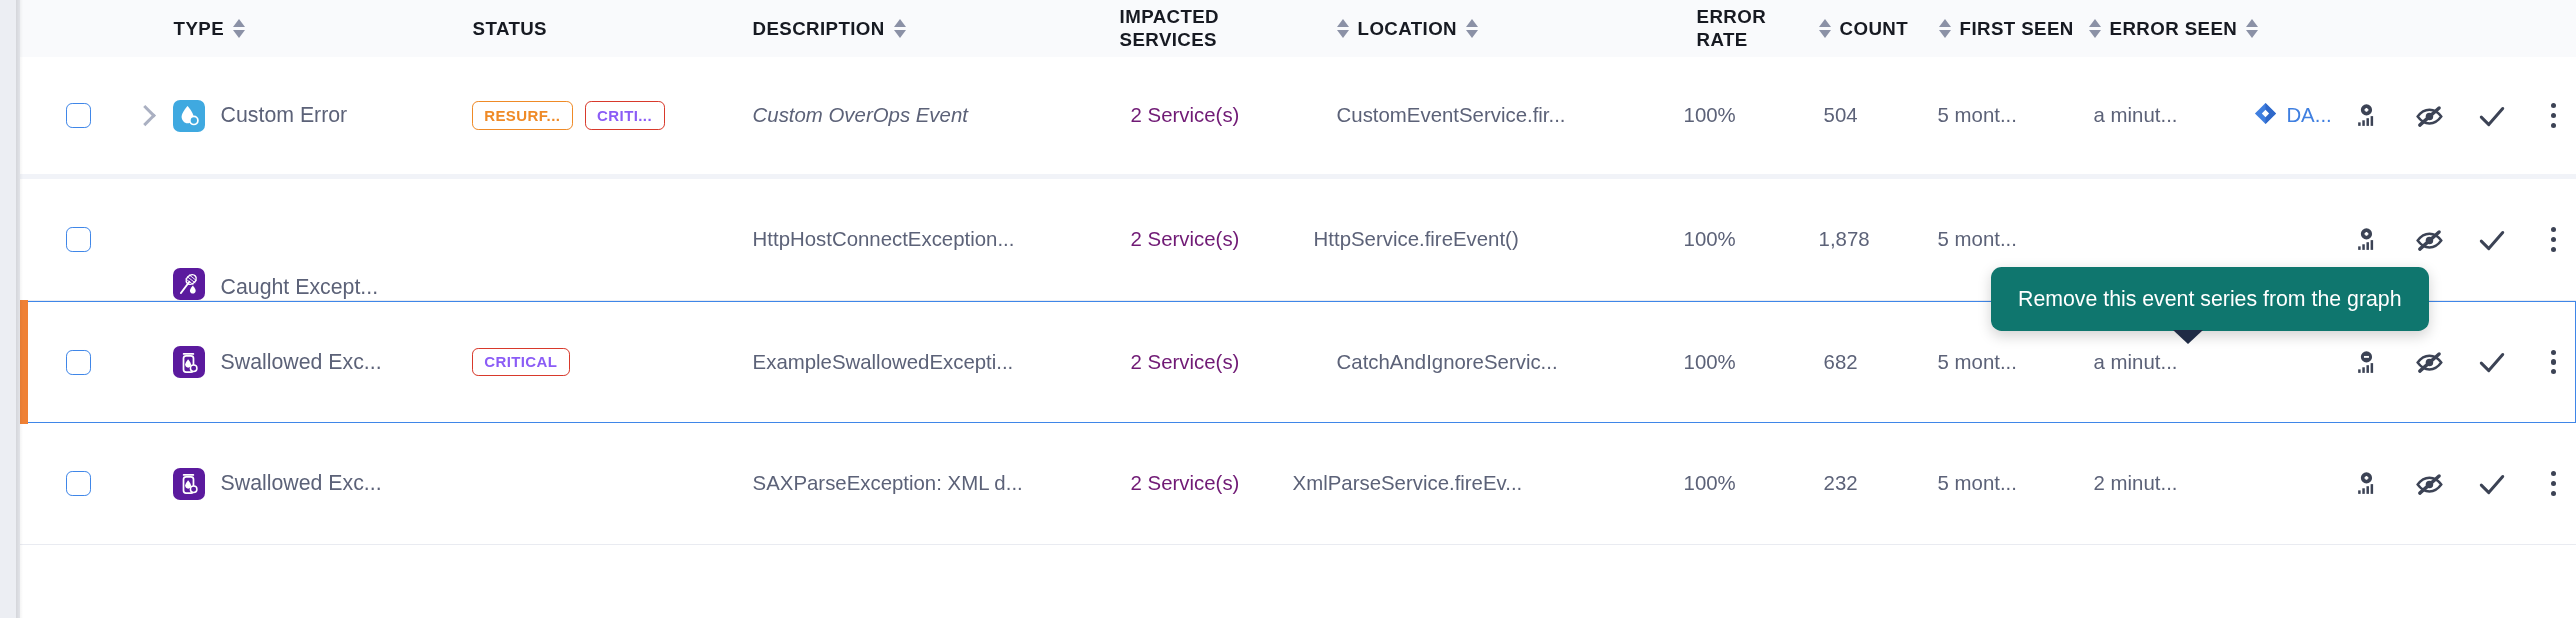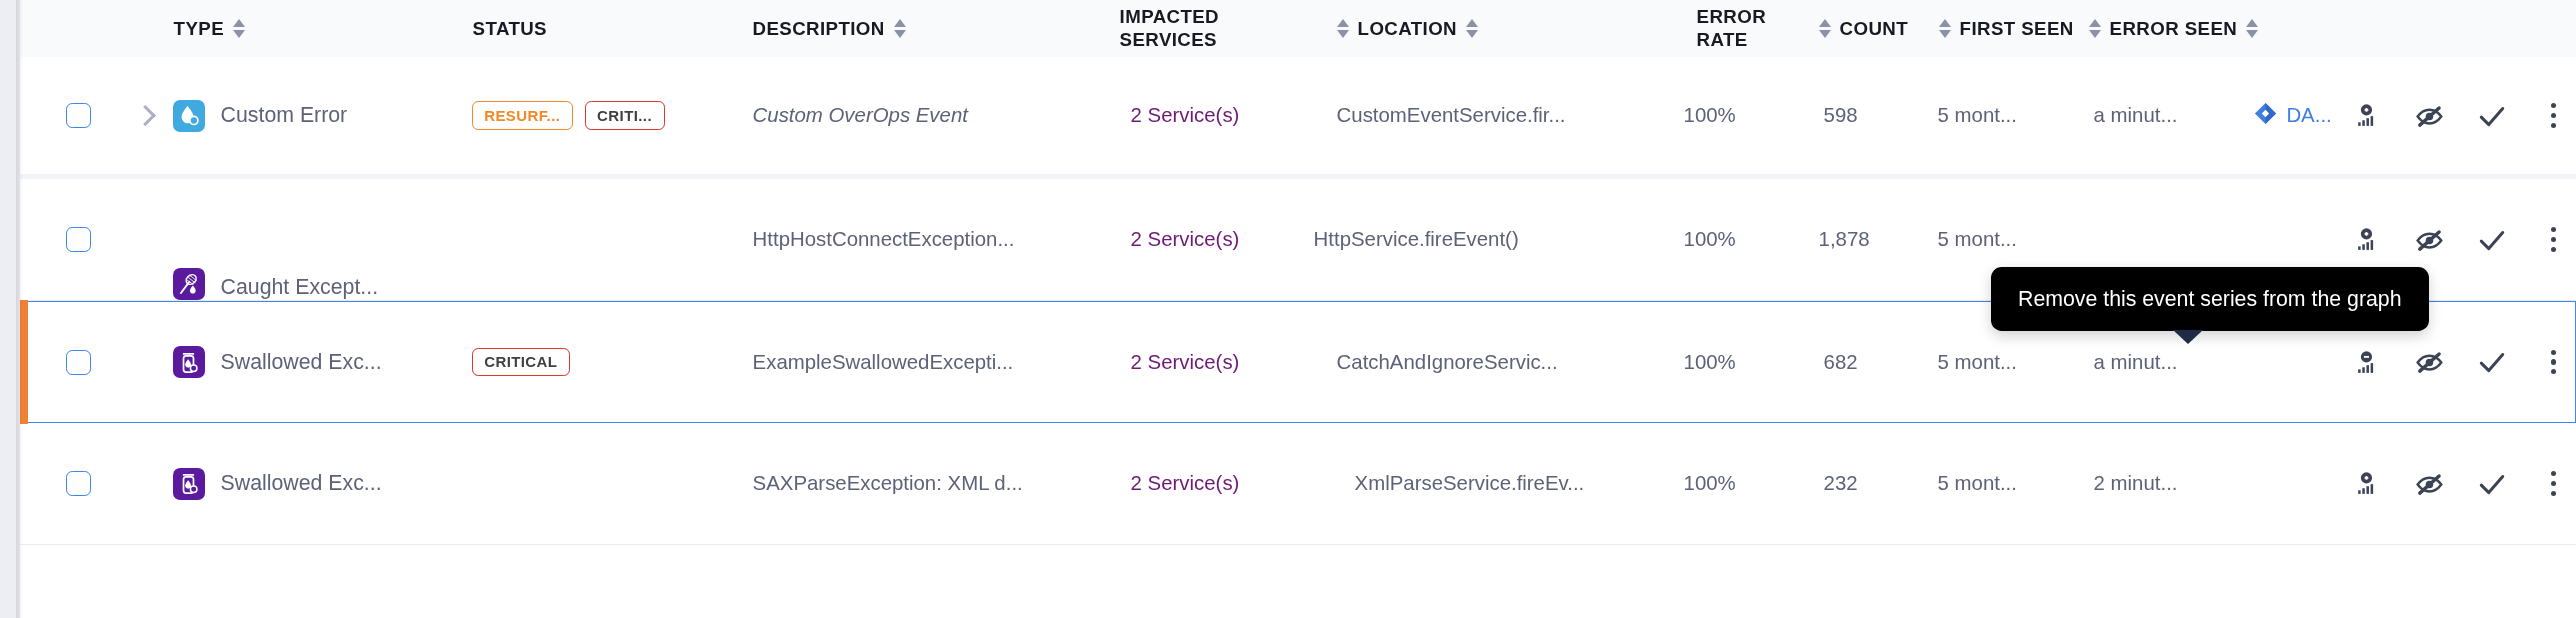--- a/index.html
+++ b/index.html
@@ -161,21 +161,21 @@
   .chip {
     border-radius: 6.2px;
     padding: 5.3px 11.6px 6.2px;
     font-size: 15px;
     font-weight: bold;
     letter-spacing: 0.4px;
     line-height: 1;
     white-space: nowrap;
   }
   .chip.resurfaced { color: #ef8a26; border: 1.8px solid #ef8a26; }
-  .chip.critical   { color: #404040; border: 1.8px solid #d8392b; text-align: center; }
+  .chip.critical   { color: #8b5cf6; border: 1.8px solid #d8392b; text-align: center; }
 
   .link { color: #701a75; }
 
   .num { color: #5c6278; }
 
   
   .jira {
     display: flex; align-items: center; gap: 9.8px;
     color: #3f7fe0; font-size: 20.4px;
   }
@@ -184,21 +184,21 @@
   .actions { display: flex; align-items: center; gap: 32px; }
   .act { width: 30px; height: 30px; display:flex; align-items:center; justify-content:center; }
   .act svg { display: block; }
 
   .kebab { display: flex; flex-direction: column; gap: 4.4px; align-items: center; }
   .kebab i { width: 5.3px; height: 5.3px; border-radius: 50%; background: #3c4355; display:block; }
 
   
   .tooltip {
     position: absolute;
-    background: #000000;
+    background: #0f766e;
     color: #ffffff;
     border-radius: 10.7px;
     font-size: 21.3px;
     padding: 19.6px 27px;
     white-space: nowrap;
     z-index: 20;
     box-shadow: 0 4.4px 14.2px rgba(0,0,0,0.18);
   }
   .tooltip::after {
     content: "";
@@ -317,21 +317,21 @@
       <div class="cell" style="left:452px;">
         <span class="chips">
           <span class="chip resurfaced">RESURF...</span>
           <span class="chip critical">CRITI...</span>
         </span>
       </div>
       <div class="cell" style="left:733px;font-style:italic;">Custom OverOps Event</div>
       <div class="cell link" style="left:1111px;">2 Service(s)</div>
       <div class="cell" style="left:1317px;">CustomEventService.fir...</div>
       <div class="cell num" style="left:1664px;">100%</div>
-      <div class="cell num" style="left:1804px;">598</div>
+      <div class="cell num" style="left:1804px;">504</div>
       <div class="cell" style="left:1918px;">5 mont...</div>
       <div class="cell" style="left:2074px;">a minut...</div>
       <div class="cell" style="left:2234px;">
         <span class="jira">
           <span>
             <svg width="23" height="23" viewBox="0 0 24 24">
                 <path d="M12 1 23 12 12 23 1 12z" fill="#3f7fe0"></path>
                 <path d="M12 1 23 12 12 23z" fill="#2f68c9"></path>
                 <path d="M12 8.2 15.8 12 12 15.8 8.2 12z" fill="#ffffff"></path>
               </svg>
@@ -505,21 +505,21 @@
             <rect x="6" y="2" width="12" height="2" rx="1" fill="#ffffff"></rect>
             <rect x="6.8" y="5" width="10.4" height="17" rx="2.6" fill="none" stroke="#ffffff" stroke-width="1.8"></rect>
             <path d="M11.6 8.5c0 0-3.1 3.6-3.1 5.7 0 1.8 1.4 3.2 3.1 3.2s3.1-1.4 3.1-3.2c0-2.1-3.1-5.7-3.1-5.7z" fill="#ffffff"></path>
             <circle cx="17.4" cy="18" r="3.4" fill="#5b1a9e" stroke="#ffffff" stroke-width="1.6"></circle>
           </svg>
         </span>
         <span class="type-label">Swallowed Exc...</span>
       </div>
       <div class="cell" style="left:733px;">SAXParseException: XML d...</div>
       <div class="cell link" style="left:1111px;">2 Service(s)</div>
-      <div class="cell" style="left:1335px;">XmlParseService.fireEv...</div>
+      <div class="cell" style="left:1273px;">XmlParseService.fireEv...</div>
       <div class="cell num" style="left:1664px;">100%</div>
       <div class="cell num" style="left:1804px;">232</div>
       <div class="cell" style="left:1918px;">5 mont...</div>
       <div class="cell" style="left:2074px;">2 minut...</div>
       <div class="cell" style="left:2333px;">
         <span class="actions">
           <span class="act">
             <svg width="27" height="27" viewBox="0 0 26 26">
               <circle cx="12" cy="7.6" r="5.4" fill="#3c4355"></circle>
               <rect x="10.2" y="6.7" width="3.6" height="1.8" fill="#ffffff"></rect>

